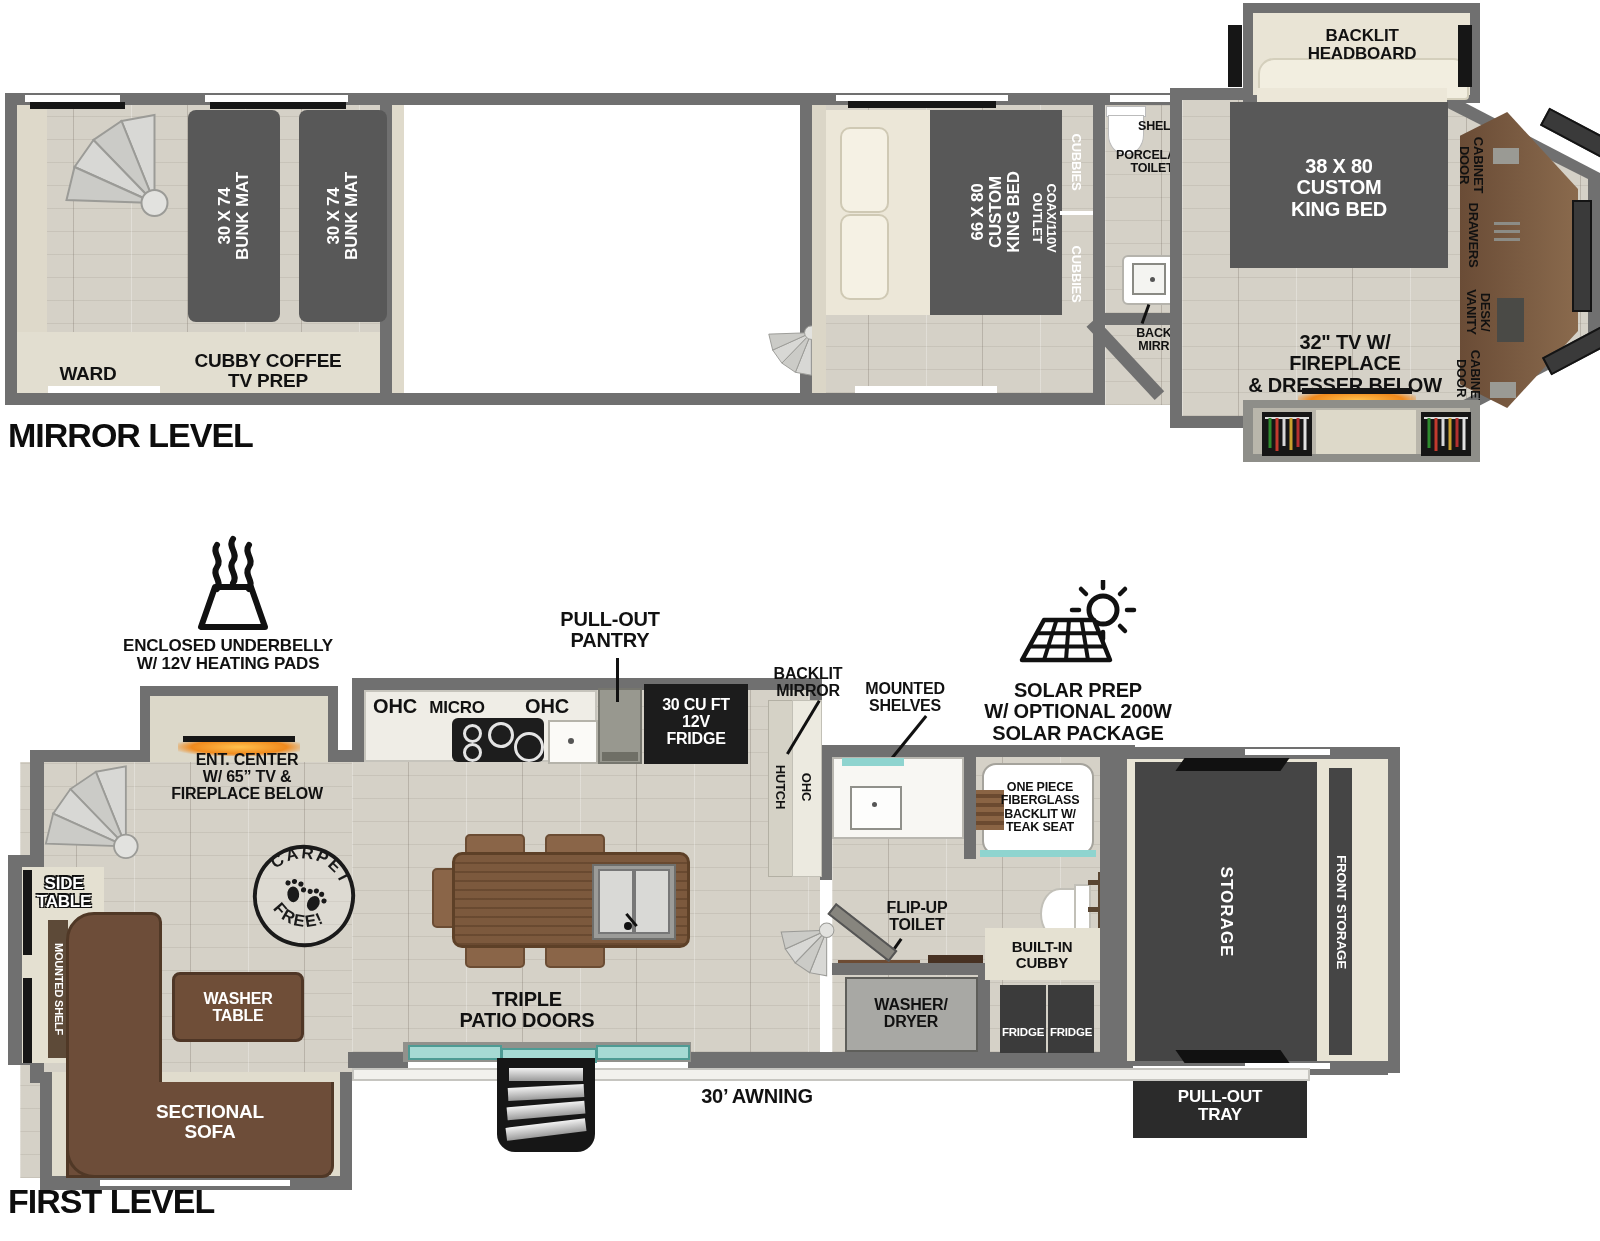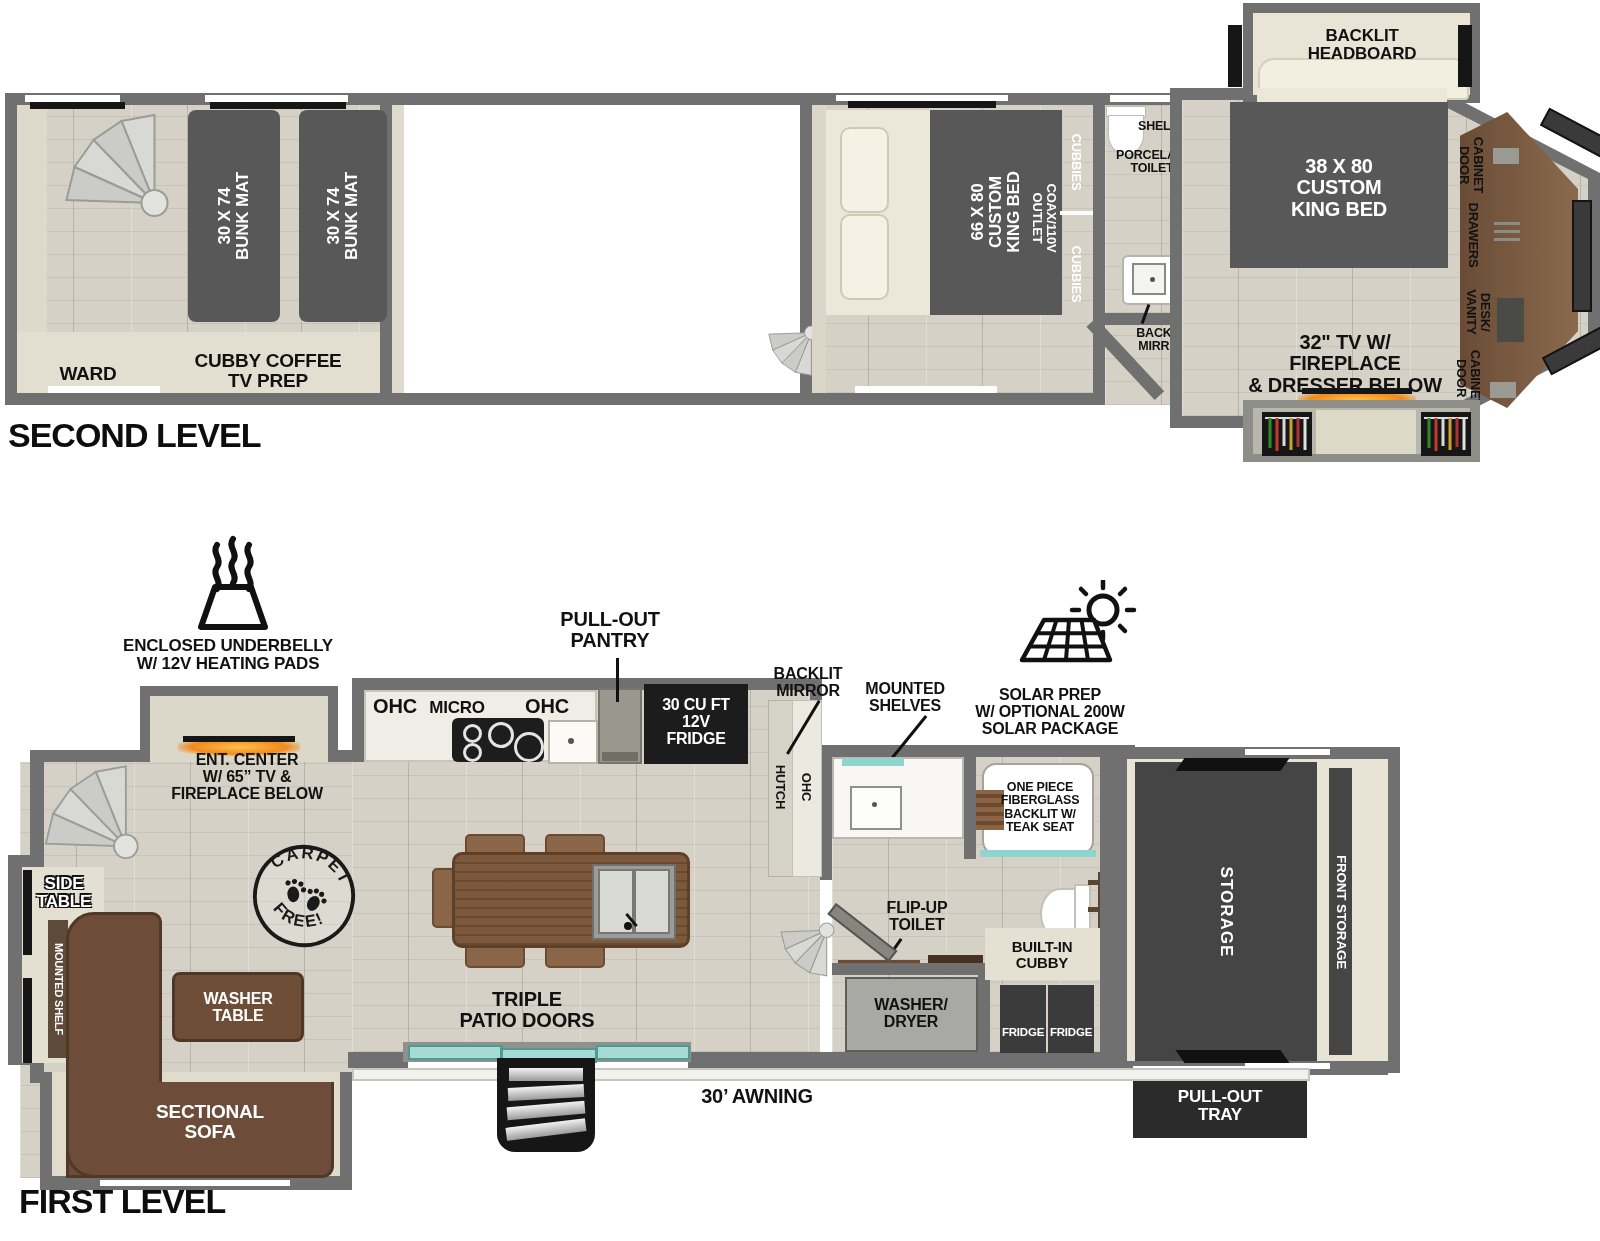--- a/index.html
+++ b/index.html
@@ -174,21 +174,21 @@
       <rect x="0" y="0" width="50" height="44" fill="#161616"></rect>
         <line x1="3" y1="6" x2="47" y2="6" stroke="#dedede" stroke-width="2"></line>
       <line x1="8" y1="6" x2="8" y2="36" stroke="#2e8b2e" stroke-width="3"></line>
         <line x1="15" y1="6" x2="15" y2="39" stroke="#c23a2e" stroke-width="3"></line>
       <line x1="22" y1="6" x2="22" y2="34" stroke="#d8d8d8" stroke-width="3"></line>
         <line x1="29" y1="6" x2="29" y2="38" stroke="#caa12e" stroke-width="3"></line>
       <line x1="36" y1="6" x2="36" y2="35" stroke="#b23030" stroke-width="3"></line>
         <line x1="43" y1="6" x2="43" y2="38" stroke="#e0e0e0" stroke-width="3"></line>
     </svg>
 
-    <div class="title" style="left:8px;top:416px;">SECOND LEVEL</div>
+    <div class="title" style="left:8px;top:416px;">MIRROR LEVEL</div>
   </section>
 
   <section>
 
     <svg class="abs" style="left:165px;top:535px;" width="130" height="100" viewBox="0 0 130 100">
       <path d="M36,92 L100,92 L86,52 L50,52 Z" fill="none" stroke="#111" stroke-width="6" stroke-linejoin="round"></path>
       <path d="M52,10 c-6,8 6,14 0,22 c-6,8 6,14 0,22" fill="none" stroke="#111" stroke-width="6" stroke-linecap="round"></path>
       <path d="M68,4 c-6,8 6,14 0,22 c-6,8 6,14 0,22" fill="none" stroke="#111" stroke-width="6" stroke-linecap="round"></path>
       <path d="M84,10 c-6,8 6,14 0,22 c-6,8 6,14 0,22" fill="none" stroke="#111" stroke-width="6" stroke-linecap="round"></path>
     </svg>
@@ -329,21 +329,21 @@
           <line x1="76" y1="46" x2="71" y2="51"></line>
       </g>
       <circle cx="93" cy="30" r="14" fill="#fff" stroke="#111" stroke-width="5"></circle>
       <polygon points="34,40 84,40 100,80 12,80" fill="#fff" stroke="#111" stroke-width="4.5" stroke-linejoin="round"></polygon>
       <line x1="46.5" y1="40" x2="34" y2="80" stroke="#111" stroke-width="4"></line>
       <line x1="59" y1="40" x2="56" y2="80" stroke="#111" stroke-width="4"></line>
       <line x1="71.5" y1="40" x2="78" y2="80" stroke="#111" stroke-width="4"></line>
       <line x1="26.7" y1="53.3" x2="89.3" y2="53.3" stroke="#111" stroke-width="4"></line>
       <line x1="19.3" y1="66.6" x2="94.7" y2="66.6" stroke="#111" stroke-width="4"></line>
     </svg>
-    <div class="pin ctr" style="left:1050px;top:712px;font-size:16px;">SOLAR PREP
+    <div class="pin ctr" style="left:1078px;top:712px;font-size:20px;">SOLAR PREP
 W/ OPTIONAL 200W
 SOLAR PACKAGE</div>
 
     <div class="abs" style="left:832px;top:757px;width:132px;height:82px;background:#f8f7f3;border:2px solid #b9b7b0;box-sizing:border-box;"></div>
     <div class="abs" style="left:842px;top:758px;width:62px;height:8px;background:#8fd4cf;"></div>
     <div class="abs" style="left:850px;top:786px;width:48px;height:40px;background:#fdfdfc;border:2px solid #90908a;"></div>
     <div class="abs" style="left:872px;top:802px;width:5px;height:5px;background:#555;border-radius:50%;"></div>
     <div class="wall" style="left:964px;top:757px;width:12px;height:102px;"></div>
     <div class="abs" style="left:982px;top:763px;width:112px;height:92px;background:#fff;border:2.5px solid #a5a39c;border-radius:14px;box-sizing:border-box;"></div>
     <div class="abs" style="left:976px;top:790px;width:28px;height:40px;background:repeating-linear-gradient(0deg,#8a6444 0 5px,#6b4a30 5px 9px);"></div>
@@ -415,16 +415,16 @@
     <div class="pin ctr" style="left:527px;top:1010px;font-size:20px;">TRIPLE
 PATIO DOORS</div>
     <div class="abs" style="left:352px;top:1068px;width:958px;height:13px;background:#f2f1ed;border:2px solid #c6c5c0;box-sizing:border-box;"></div>
     <div class="pin ctr" style="left:757px;top:1097px;font-size:20px;">30’ AWNING</div>
     <div class="abs" style="left:497px;top:1058px;width:98px;height:94px;background:#161616;border-radius:0 0 18px 18px;"></div>
     <div class="abs" style="left:509px;top:1068px;width:74px;height:13px;background:linear-gradient(#f2f2f2,#9a9a9a);"></div>
     <div class="abs" style="left:508px;top:1086px;width:76px;height:13px;background:linear-gradient(#f2f2f2,#9a9a9a);transform:rotate(-3deg);"></div>
     <div class="abs" style="left:507px;top:1104px;width:78px;height:13px;background:linear-gradient(#f2f2f2,#9a9a9a);transform:rotate(-5deg);"></div>
     <div class="abs" style="left:506px;top:1123px;width:80px;height:13px;background:linear-gradient(#f2f2f2,#9a9a9a);transform:rotate(-7deg);"></div>
 
-    <div class="title" style="left:8px;top:1182px;margin-left:11px;">FIRST LEVEL</div>
+    <div class="title" style="left:8px;top:1182px;">FIRST LEVEL</div>
   </section>
 
 </div>
 
 </body></html>

